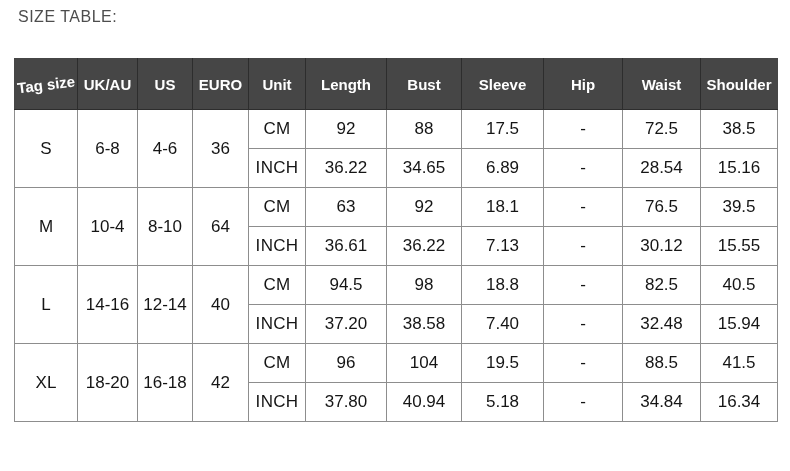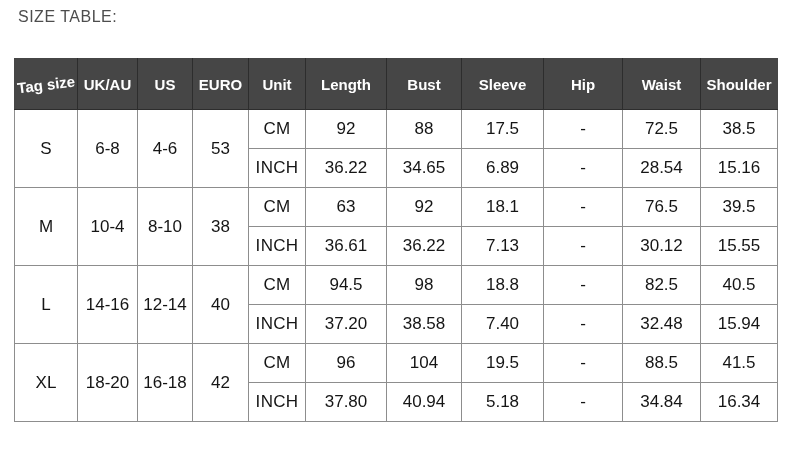--- a/index.html
+++ b/index.html
@@ -107,21 +107,21 @@
         <th>Waist</th>
         <th>Shoulder</th>
       </tr>
     </thead>
     <tbody>
 
       <tr>
         <td rowspan="2" class="tag-cell">S</td>
         <td rowspan="2">6-8</td>
         <td rowspan="2">4-6</td>
-        <td rowspan="2">53</td>
+        <td rowspan="2">36</td>
         <td class="unit-cell">CM</td>
         <td>92</td>
         <td>88</td>
         <td>17.5</td>
         <td>-</td>
         <td>72.5</td>
         <td>38.5</td>
       </tr>
       <tr>
         <td class="unit-cell">INCH</td>
@@ -130,21 +130,21 @@
         <td>6.89</td>
         <td>-</td>
         <td>28.54</td>
         <td>15.16</td>
       </tr>
 
       <tr>
         <td rowspan="2" class="tag-cell">M</td>
         <td rowspan="2">10-4</td>
         <td rowspan="2">8-10</td>
-        <td rowspan="2">38</td>
+        <td rowspan="2">64</td>
         <td class="unit-cell">CM</td>
         <td>63</td>
         <td>92</td>
         <td>18.1</td>
         <td>-</td>
         <td>76.5</td>
         <td>39.5</td>
       </tr>
       <tr>
         <td class="unit-cell">INCH</td>

